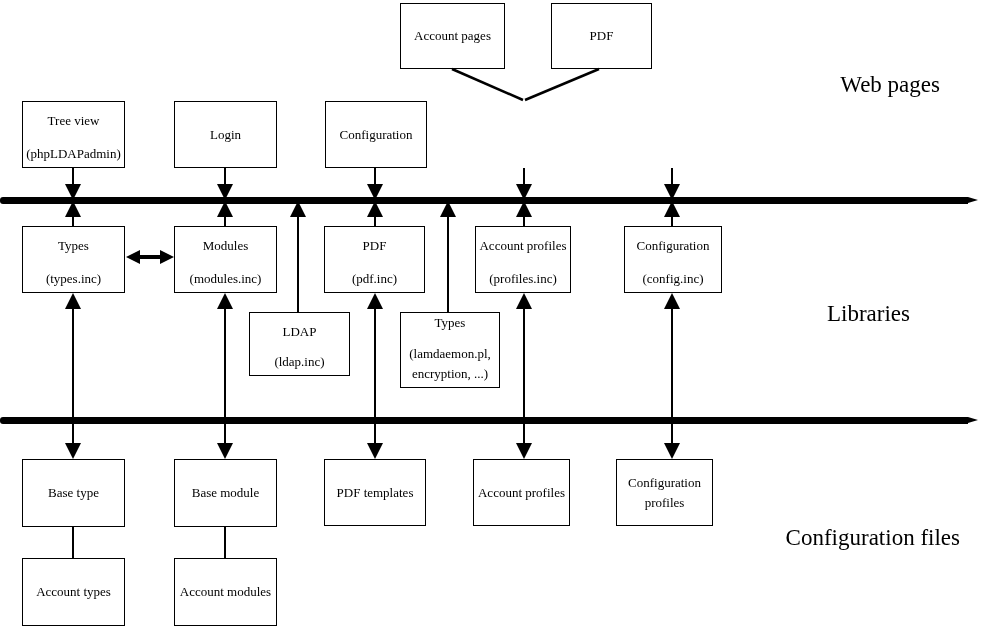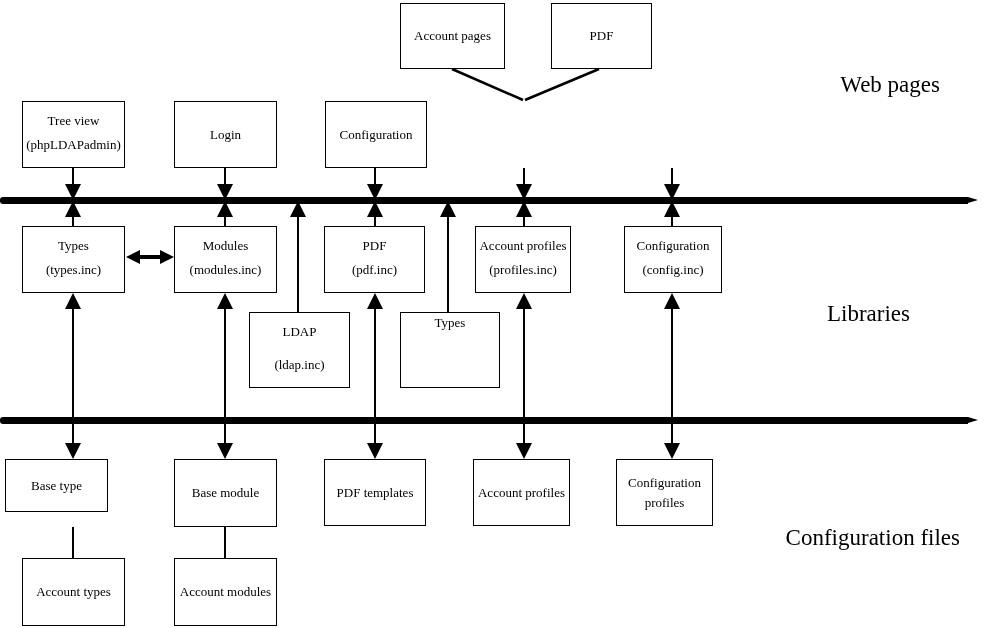--- a/index.html
+++ b/index.html
@@ -6,21 +6,21 @@
   #canvas{
     position:relative;width:988px;height:628px;background:#ffffff;overflow:hidden;
     font-family:"Liberation Serif", serif;color:#000;
   }
   .box{
     position:absolute;box-sizing:border-box;border:1px solid #000;background:#fff;
     display:flex;flex-direction:column;align-items:center;text-align:center;
     font-size:13px;line-height:1.2;white-space:nowrap;
   }
   .box.one{justify-content:center;}
-  .box.two{justify-content:space-between;padding:11px 1px 14px 1px;}
+  .box.two{justify-content:space-between;padding:11px 1px 5px 1px;}
   .box.tight2{justify-content:center;gap:4px;}
   .box.misc{justify-content:space-between;padding:2px 1px 4px 1px;}
   .misc-bottom span{display:block;line-height:1.5;}
   .bus{position:absolute;height:7px;background:#000;border-radius:3px 0 0 3px;}
   .bustip{position:absolute;width:0;height:0;border-top:3.5px solid transparent;
     border-bottom:3.5px solid transparent;border-left:10px solid #000;}
   .vline{position:absolute;width:2px;background:#000;}
   .hline{position:absolute;height:4px;background:#000;}
   .tri-down{position:absolute;width:0;height:0;border-left:8px solid transparent;
     border-right:8px solid transparent;border-top:16px solid #000;}
@@ -109,26 +109,30 @@
   </div>
   <div class="box two" style="left:624px;top:226px;width:98px;height:67px">
     <span>Configuration</span>
     <span>(config.inc)</span>
   </div>
 
   <div class="tri-left" style="left:126px;top:250px"></div>
   <div class="hline" style="left:137px;top:255px;width:26px"></div>
   <div class="tri-right" style="left:160px;top:250px"></div>
 
-  <div class="box two" style="left:249px;top:312px;width:101px;height:76px">
+  <div class="box two" style="left:249px;top:312px;width:101px;height:64px">
     <span>LDAP</span>
     <span>(ldap.inc)</span>
   </div>
   <div class="box misc" style="left:400px;top:312px;width:100px;height:76px">
     <span>Types</span>
+    <div class="misc-bottom">
+      <span>(lamdaemon.pl,</span>
+      <span>encryption, ...)</span>
+    </div>
   </div>
 
   <div class="tri-up" style="left:290px;top:201px"></div>
   <div class="vline" style="left:297px;top:215px;height:97px"></div>
   <div class="tri-up" style="left:440px;top:201px"></div>
   <div class="vline" style="left:447px;top:215px;height:97px"></div>
 
   <div class="seclabel" style="left:800px;top:301px;width:110px">Libraries</div>
 
   <div class="tri-up" style="left:65px;top:293px"></div>
@@ -147,21 +151,21 @@
   <div class="vline" style="left:523px;top:306px;height:140px"></div>
   <div class="tri-down" style="left:516px;top:443px"></div>
 
   <div class="tri-up" style="left:664px;top:293px"></div>
   <div class="vline" style="left:671px;top:306px;height:140px"></div>
   <div class="tri-down" style="left:664px;top:443px"></div>
 
   <div class="bus" style="left:0;top:417px;width:968px"></div>
   <div class="bustip" style="left:968px;top:417px"></div>
 
-  <div class="box one" style="left:5px;top:459px;width:103px;height:53px">
+  <div class="box one" style="left:22px;top:459px;width:103px;height:68px">
     <span>Base type</span>
   </div>
   <div class="box one" style="left:174px;top:459px;width:103px;height:68px">
     <span>Base module</span>
   </div>
   <div class="box one" style="left:324px;top:459px;width:102px;height:67px">
     <span>PDF templates</span>
   </div>
   <div class="box one" style="left:473px;top:459px;width:97px;height:67px">
     <span>Account profiles</span>

